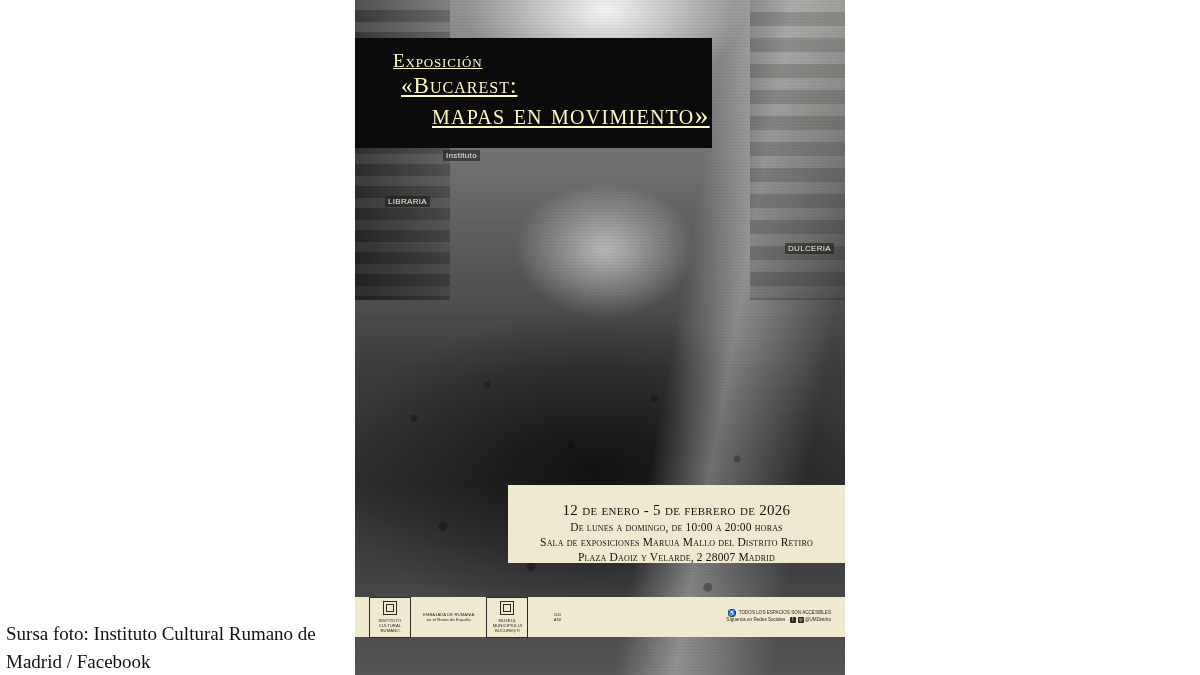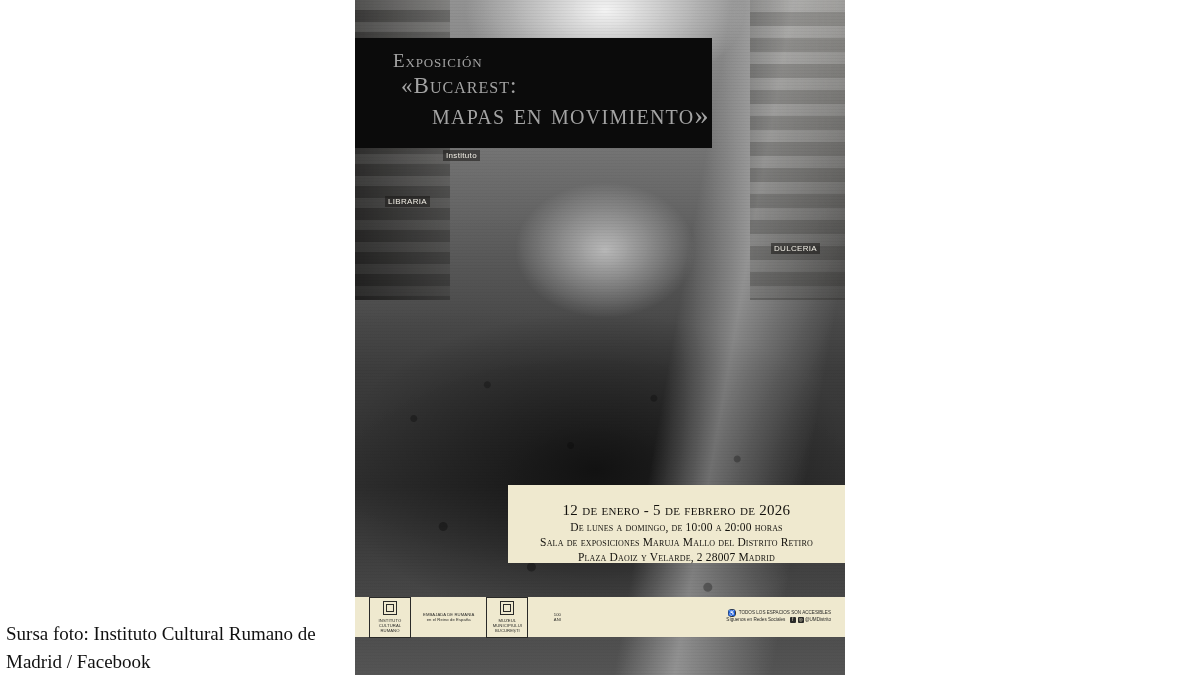--- a/index.html
+++ b/index.html
@@ -83,23 +83,24 @@
       linear-gradient(270deg, rgba(235,232,224,.75), rgba(120,118,110,.35)); }
 
   
   #title-plaque {
     position: absolute;
     left: 0px;
     top: 38px;
     width: 357px;
     height: 110px;
     background: #0b0b0b;
-    color: #a3a3a3;
+    color: #fef9c3;
     padding: 12px 0 0 38px;
     box-sizing: border-box;
+    text-decoration: underline;
   }
   #title-plaque .line {
     font-family: "Liberation Serif", serif;
     letter-spacing: .045em;
     line-height: 1.12;
     white-space: nowrap;
   }
   #t1 { font-size: 19px; font-variant: small-caps; margin-bottom: 2px; }
   #t2 { font-size: 23px; font-variant: small-caps; margin-left: 8px; }
   #t3 { font-size: 28px; font-variant: small-caps; margin-left: 39px; }
@@ -265,21 +266,21 @@
 
 <div id="poster">
 
   <div id="photo"></div>
   <div class="facade left"></div>
   <div class="facade right"></div>
   <div id="grain"></div>
 
   <div class="sign" style="left:88px; top:150px;">Instituto</div>
   <div class="sign" style="left:30px; top:196px;">LIBRARIA</div>
-  <div class="sign" style="left:416px; top:243px;">DULCERIA</div>
+  <div class="sign" style="left:430px; top:243px;">DULCERIA</div>
 
   <div id="title-plaque">
     <div class="line" id="t1">Exposición</div>
     <div class="line" id="t2">«Bucarest:</div>
     <div class="line" id="t3">mapas en movimiento»</div>
   </div>
 
   <div id="info-plaque">
     <div class="dates">12 de enero - 5 de febrero de 2026</div>
     <div class="sub">De lunes a domingo, de 10:00 a 20:00 horas</div>

